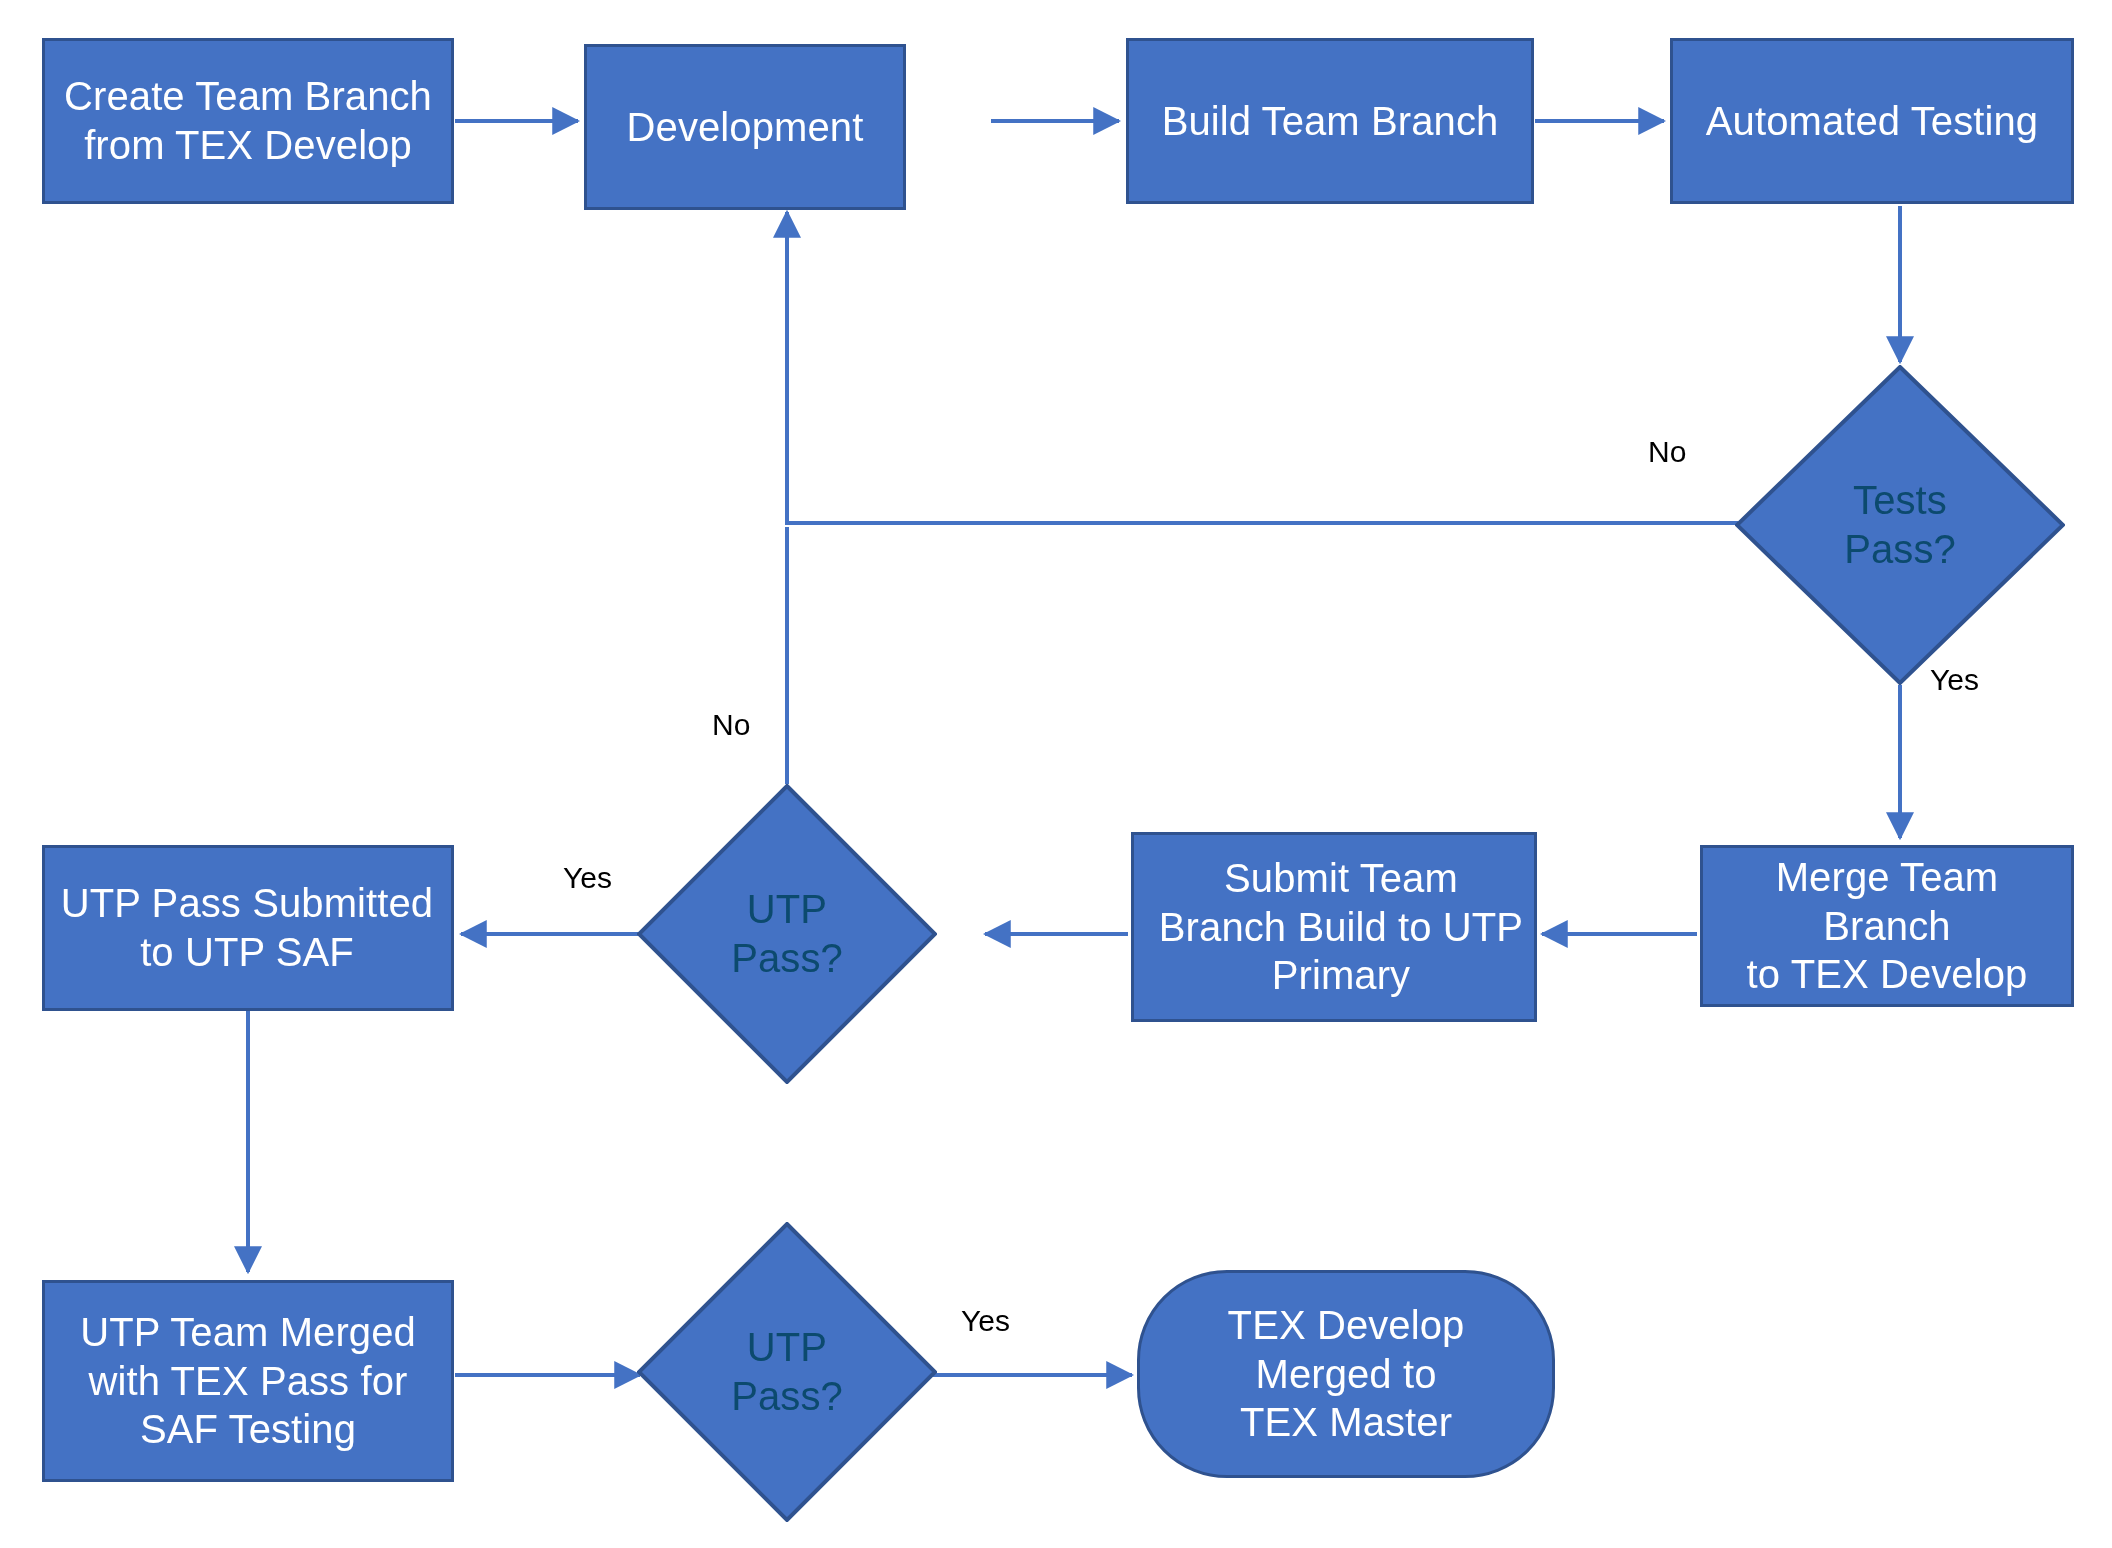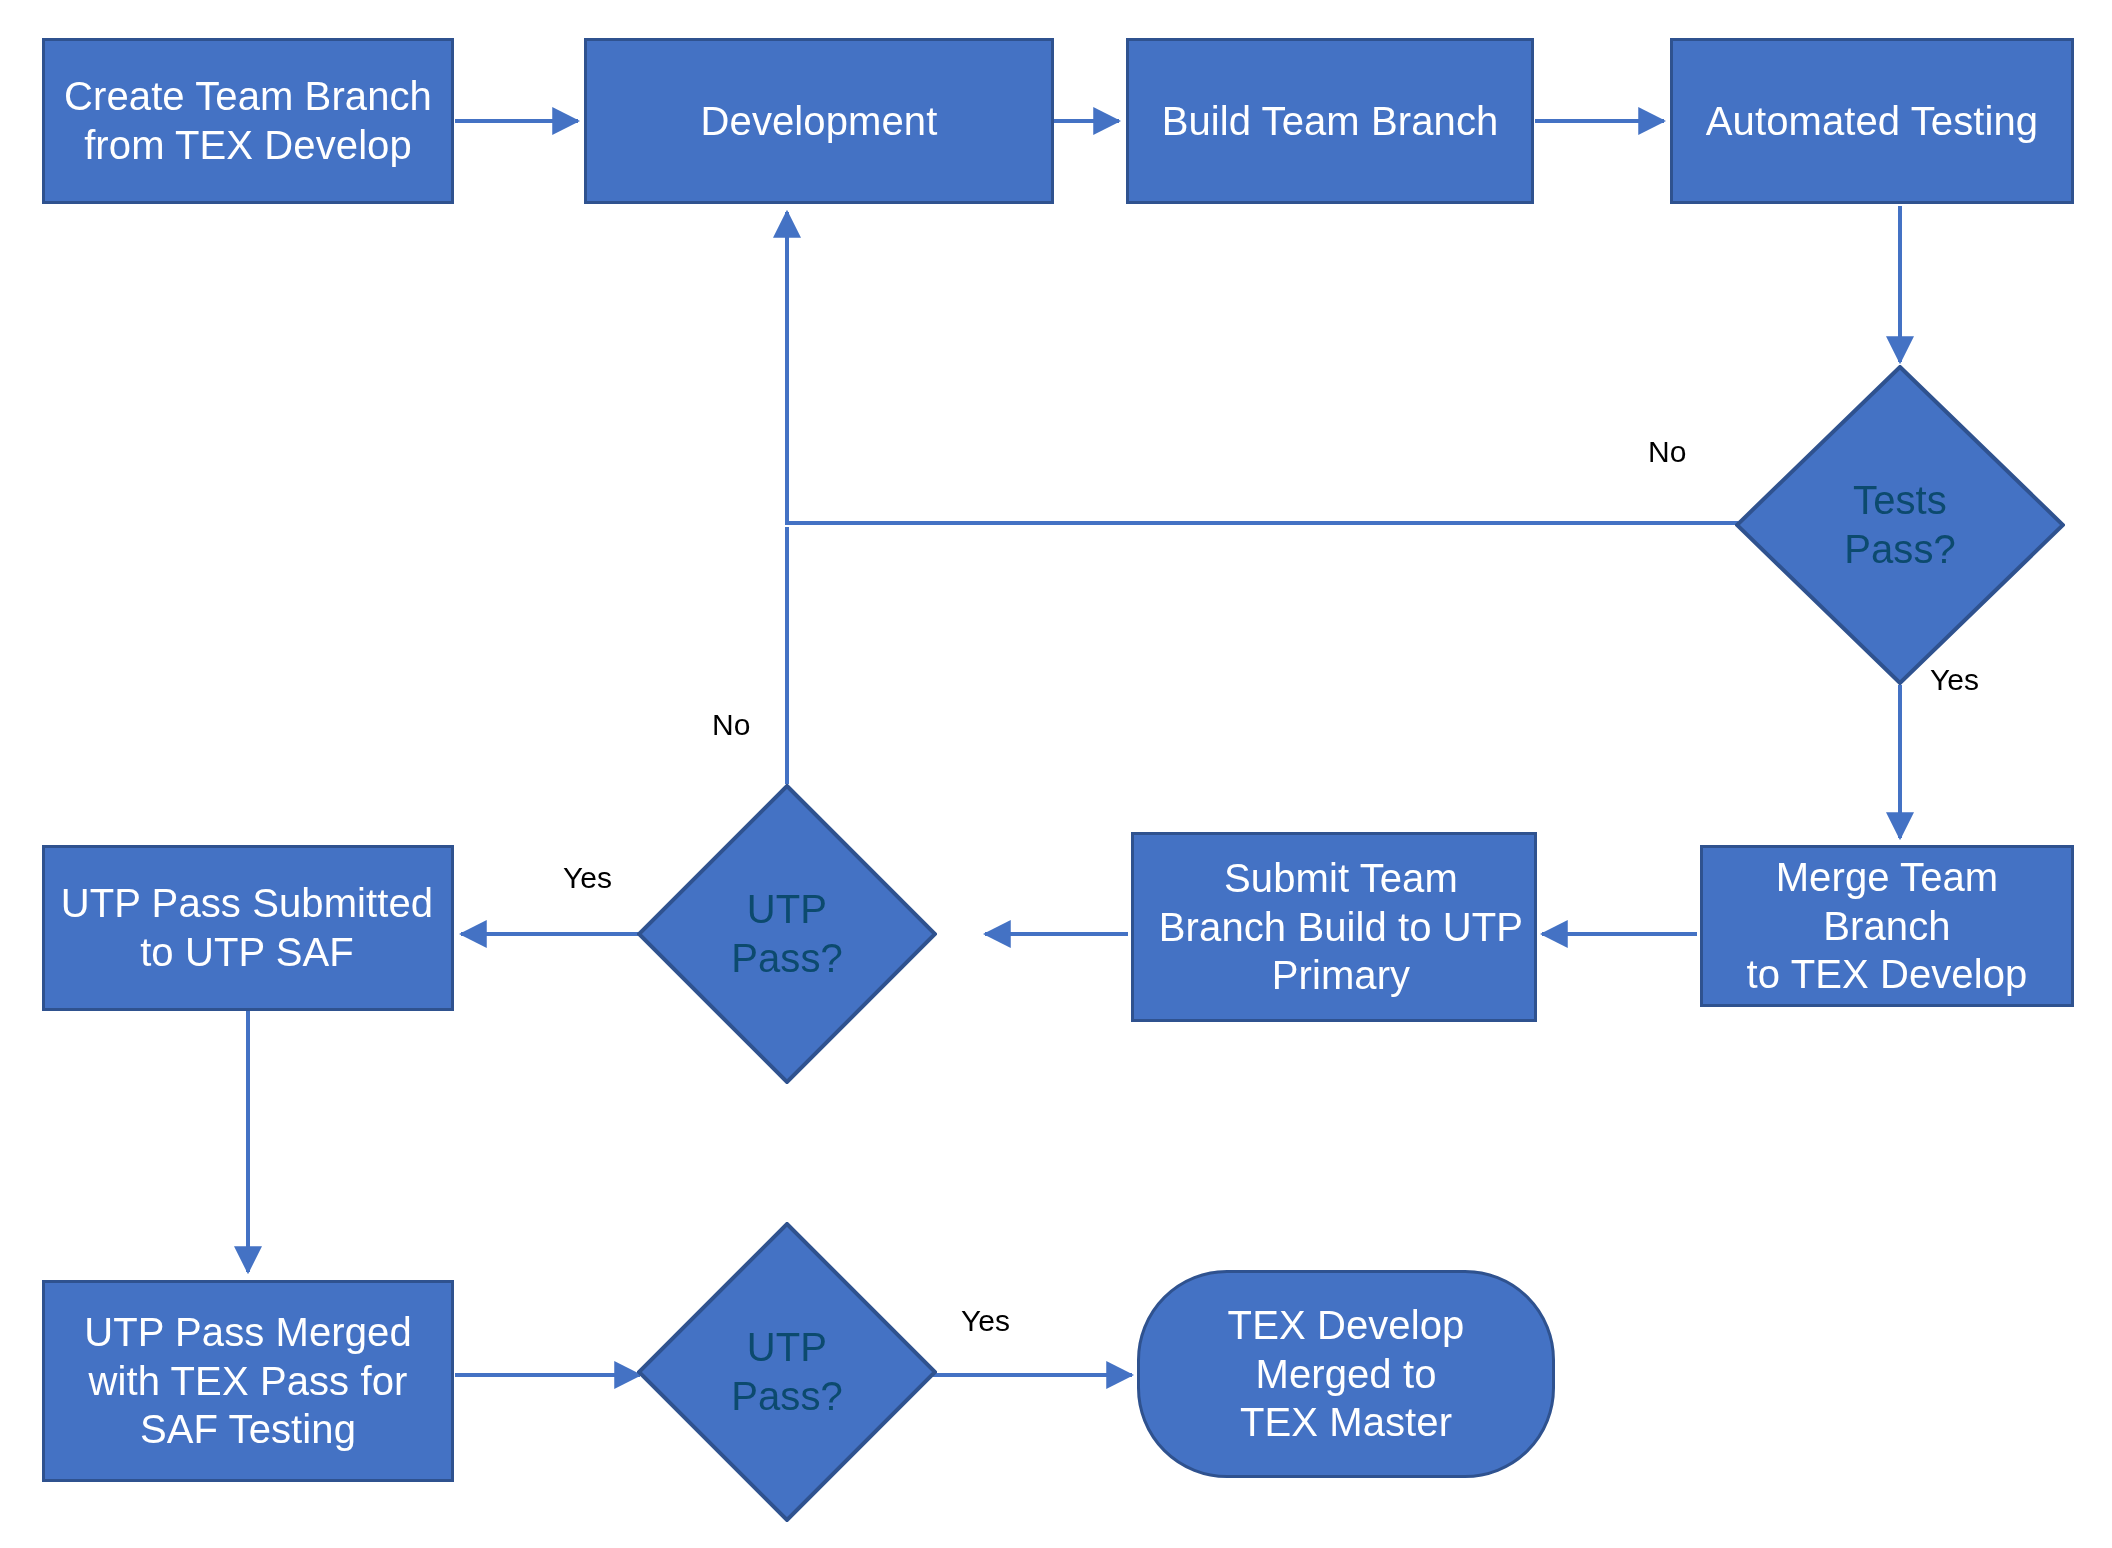--- a/index.html
+++ b/index.html
@@ -140,21 +140,21 @@
     </g>
   </svg>
 
   <div class="node process" style="left:42px; top:38px; width:412px; height:166px;">
     <span>
       <span>Create Team Branch</span><br>
       <span>from TEX Develop</span>
     </span>
   </div>
 
-  <div class="node process" style="left:584px; top:38px; width:470px; height:166px;">
+  <div class="node process" style="left:584px; top:44px; width:322px; height:166px;">
     <span>Development</span>
   </div>
 
   <div class="node process" style="left:1126px; top:38px; width:408px; height:166px;">
     <span>Build Team Branch</span>
   </div>
 
   <div class="node process" style="left:1670px; top:38px; width:404px; height:166px;">
     <span>Automated Testing</span>
   </div>
@@ -204,21 +204,21 @@
 
   <div class="node process" style="left:42px; top:845px; width:412px; height:166px;padding-left:8px;">
     <span>
       <span>UTP Pass Submitted</span><br>
       <span>to UTP SAF</span>
     </span>
   </div>
 
   <div class="node process" style="left:42px; top:1280px; width:412px; height:202px;">
     <span>
-      <span>UTP Pass Merged</span><br>
+      <span>UTP Team Merged</span><br>
       <span>with TEX Pass for</span><br>
       <span>SAF Testing</span>
     </span>
   </div>
 
   <div class="node decision-wrap" style="left:637px; top:1222px; width:300px; height:300px;">
     <svg class="diamond-shape" viewBox="0 0 300 300" preserveAspectRatio="none">
       <polygon points="150,2 298,150 150,298 2,150" fill="#4472C4" stroke="#2F528F" stroke-width="4"></polygon>
     </svg>
     <div class="diamond-label">

